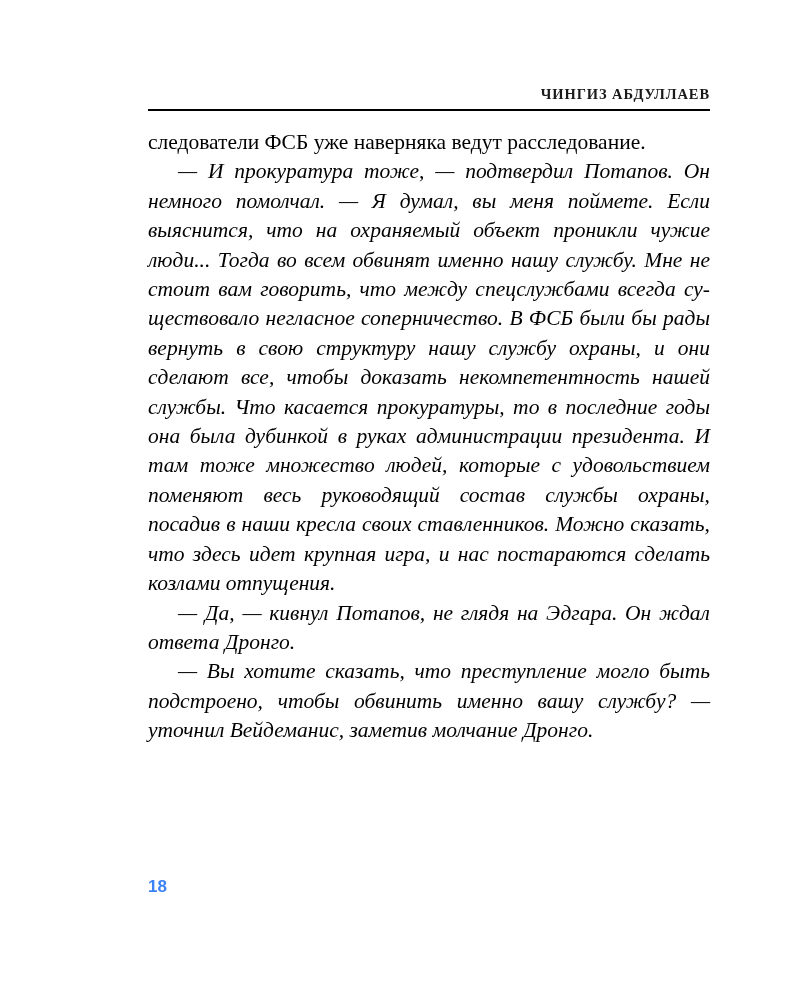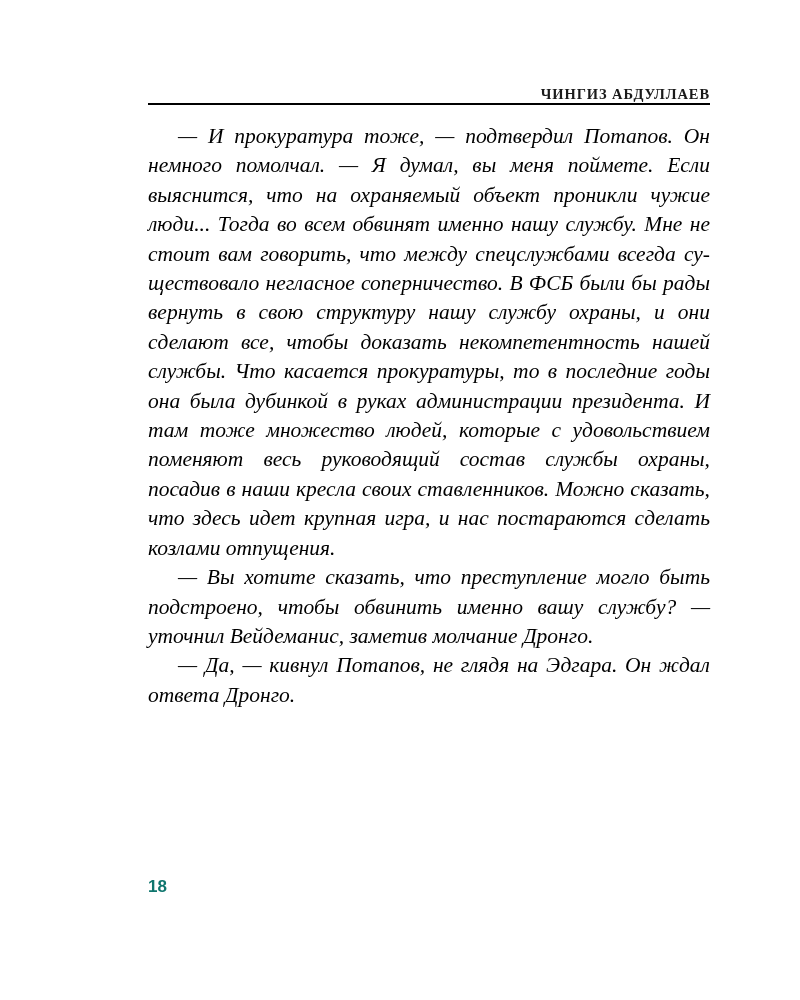--- a/index.html
+++ b/index.html
@@ -26,21 +26,21 @@
     top: 86px;
     width: 562px;
   }
   .running-head {
     text-align: right;
     font-family: "Liberation Serif", serif;
     font-size: 14.5px;
     font-weight: bold;
     letter-spacing: 0.9px;
     color: #1a1a1a;
-    padding-bottom: 0;
+    padding-bottom: 6px;
   }
   .rule {
     border-top: 2.2px solid #000000;
     width: 100%;
     margin-bottom: 17px;
   }
   .body-text p {
     margin: 0;
     font-size: 21.5px;
     line-height: 29.4px;
@@ -54,37 +54,38 @@
     text-indent: 30px;
     font-style: italic;
   }
   .folio {
     position: absolute;
     left: 148px;
     top: 877px;
     font-size: 17px;
     font-weight: bold;
     font-family: "Liberation Sans", sans-serif;
-    color: #0f766e;
+    color: #3b82f6;
   }
 </style>
 </head>
 <body>
 
 <div class="page">
 
   <div class="content">
 
     <div class="running-head">ЧИНГИЗ АБДУЛЛАЕВ</div>
 
     <div class="rule"></div>
 
     <div class="body-text">
+      <p class="">следователи ФСБ уже наверняка ведут рассле­дование.</p>
       <p class="indent">— И прокуратура тоже, — подтвердил Пота­пов. Он немного помолчал. — Я думал, вы меня поймете. Если выяснится, что на охраняемый объект проникли чужие люди... Тогда во всем обвинят именно нашу службу. Мне не стоит вам говорить, что между спецслужбами всегда су­ществовало негласное соперничество. В ФСБ были бы рады вернуть в свою структуру нашу службу охраны, и они сделают все, чтобы дока­зать некомпетентность нашей службы. Что ка­сается прокуратуры, то в последние годы она была дубинкой в руках администрации прези­дента. И там тоже множество людей, которые с удовольствием поменяют весь руководящий состав службы охраны, посадив в наши кресла своих ставленников. Можно сказать, что здесь идет крупная игра, и нас постараются сделать козлами отпущения.</p>
+      <p class="indent">— Да, — кивнул Потапов, не глядя на Эдгара. Он ждал ответа Дронго.</p>
       <p class="indent">— Вы хотите сказать, что преступление могло быть подстроено, чтобы обвинить именно вашу службу? — уточнил Вейдеманис, заметив молчание Дронго.</p>
-      <p class="indent">— Да, — кивнул Потапов, не глядя на Эдгара. Он ждал ответа Дронго.</p>
     </div>
 
   </div>
 
   <div class="folio">18</div>
 
 </div>
 
 </body></html>

